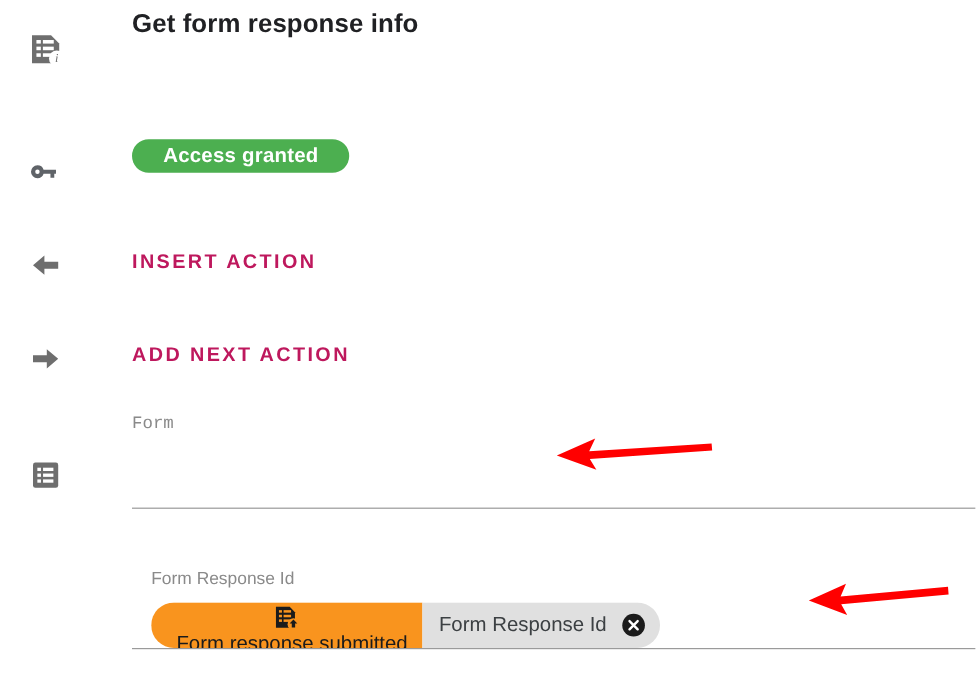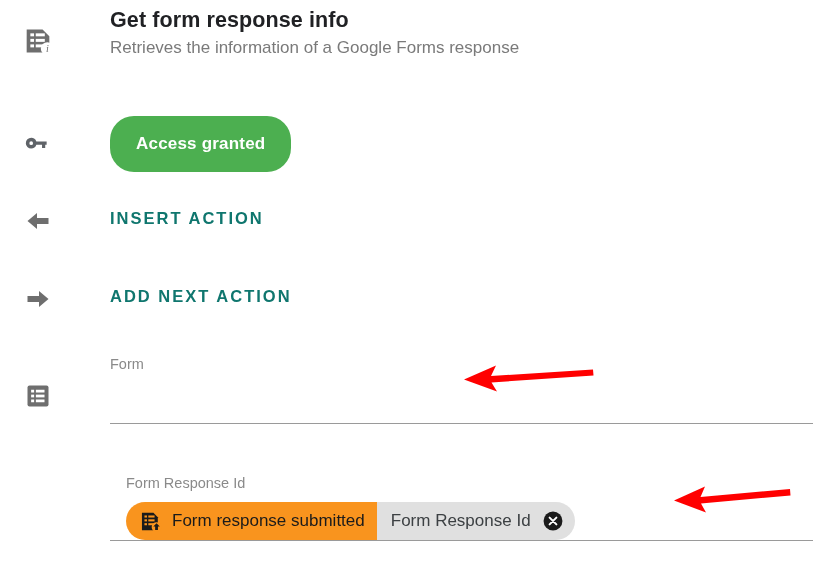--- a/index.html
+++ b/index.html
@@ -51,33 +51,33 @@
     display: inline-flex;
     align-items: center;
     justify-content: center;
     background: #4caf50;
     color: #ffffff;
     font-size: 17px;
     font-weight: 700;
     letter-spacing: 0.2px;
     border-radius: 24px;
     padding: 0 26px;
-    height: 56px;
+    height: 28px;
     border: none;
     cursor: pointer;
     font-family: "Liberation Sans", sans-serif;
     white-space: nowrap;
   }
 
   
   .action-label {
     font-size: 16.5px;
     font-weight: 700;
     letter-spacing: 2.0px;
-    color: #0f766e;
+    color: #be185d;
     text-transform: uppercase;
     white-space: nowrap;
     cursor: pointer;
   }
 
   
   .field-label {
     font-size: 14.5px;
     color: #8a8a8a;
     line-height: 18px;
@@ -118,20 +118,21 @@
     border-radius: 19px;
     overflow: hidden;
     cursor: pointer;
     white-space: nowrap;
   }
   .chip-seg-orange {
     display: inline-flex;
     align-items: center;
     background: #f9941e;
     padding: 0 12px 0 12px;
+    flex-direction: column;
   }
   .chip-seg-orange .seg-text {
     font-size: 17px;
     color: #1b1b1b;
     margin-left: 9px;
   }
   .chip-seg-gray {
     display: inline-flex;
     align-items: center;
     background: #e0e0e0;
@@ -164,21 +165,20 @@
       <rect x="10.4" y="10.5" width="6.4" height="2.1" fill="#ffffff"></rect>
       <rect x="6.6" y="14.4" width="2.6" height="2.1" fill="#ffffff"></rect>
       <rect x="10.4" y="14.4" width="6.4" height="2.1" fill="#ffffff"></rect>
       <circle cx="18.6" cy="17.4" r="4.6" fill="#ffffff"></circle>
       <text x="18.6" y="19.6" font-family="Liberation Serif, serif" font-size="7.2" font-style="italic" text-anchor="middle" fill="#6e6e6e">i</text>
     </svg>
   </span>
 </div>
 <div class="content" style="top:5px;">
   <div class="title">Get form response info</div>
-  <div class="subtitle">Retrieves the information of a Google Forms response</div>
 </div>
 
 <div class="rail" style="top:126px;">
   <span>
     <svg class="svg-ic" width="34" height="34" viewBox="0 0 24 24" aria-hidden="true">
       <path fill="#5f6368" d="M7.2 8.3a3.8 3.8 0 1 0 0 7.6 3.8 3.8 0 0 0 3.62-2.64h4.03v2.34h2.25v-2.34h1.0v-2.32h-7.28A3.8 3.8 0 0 0 7.2 8.3zm0 2.5a1.3 1.3 0 1 1 0 2.6 1.3 1.3 0 0 1 0-2.6z"></path>
     </svg>
   </span>
 </div>
 <div class="content" style="top:116px;">
@@ -213,21 +213,21 @@
       <rect x="3.6" y="3.6" width="16.8" height="16.8" rx="1.6" fill="#6e6e6e"></rect>
       <rect x="6.5" y="7.0" width="2.4" height="2.2" fill="#ffffff"></rect>
       <rect x="10.3" y="7.0" width="6.9" height="2.2" fill="#ffffff"></rect>
       <rect x="6.5" y="10.9" width="2.4" height="2.2" fill="#ffffff"></rect>
       <rect x="10.3" y="10.9" width="6.9" height="2.2" fill="#ffffff"></rect>
       <rect x="6.5" y="14.8" width="2.4" height="2.2" fill="#ffffff"></rect>
       <rect x="10.3" y="14.8" width="6.9" height="2.2" fill="#ffffff"></rect>
     </svg>
   </span>
 </div>
-<div class="content" style="top:355px;">
+<div class="content" style="top:345px;font-family:Liberation Mono, monospace;">
   <div class="field-label">Form</div>
 </div>
 <div class="divider" style="top:423px;"></div>
 
 <div class="content" style="top:474px;margin-left:16px;">
   <div class="field-label">Form Response Id</div>
   <div style="margin-top:10px;">
     <span class="chip-combo">
       <span class="chip-seg-orange">
         <span>

